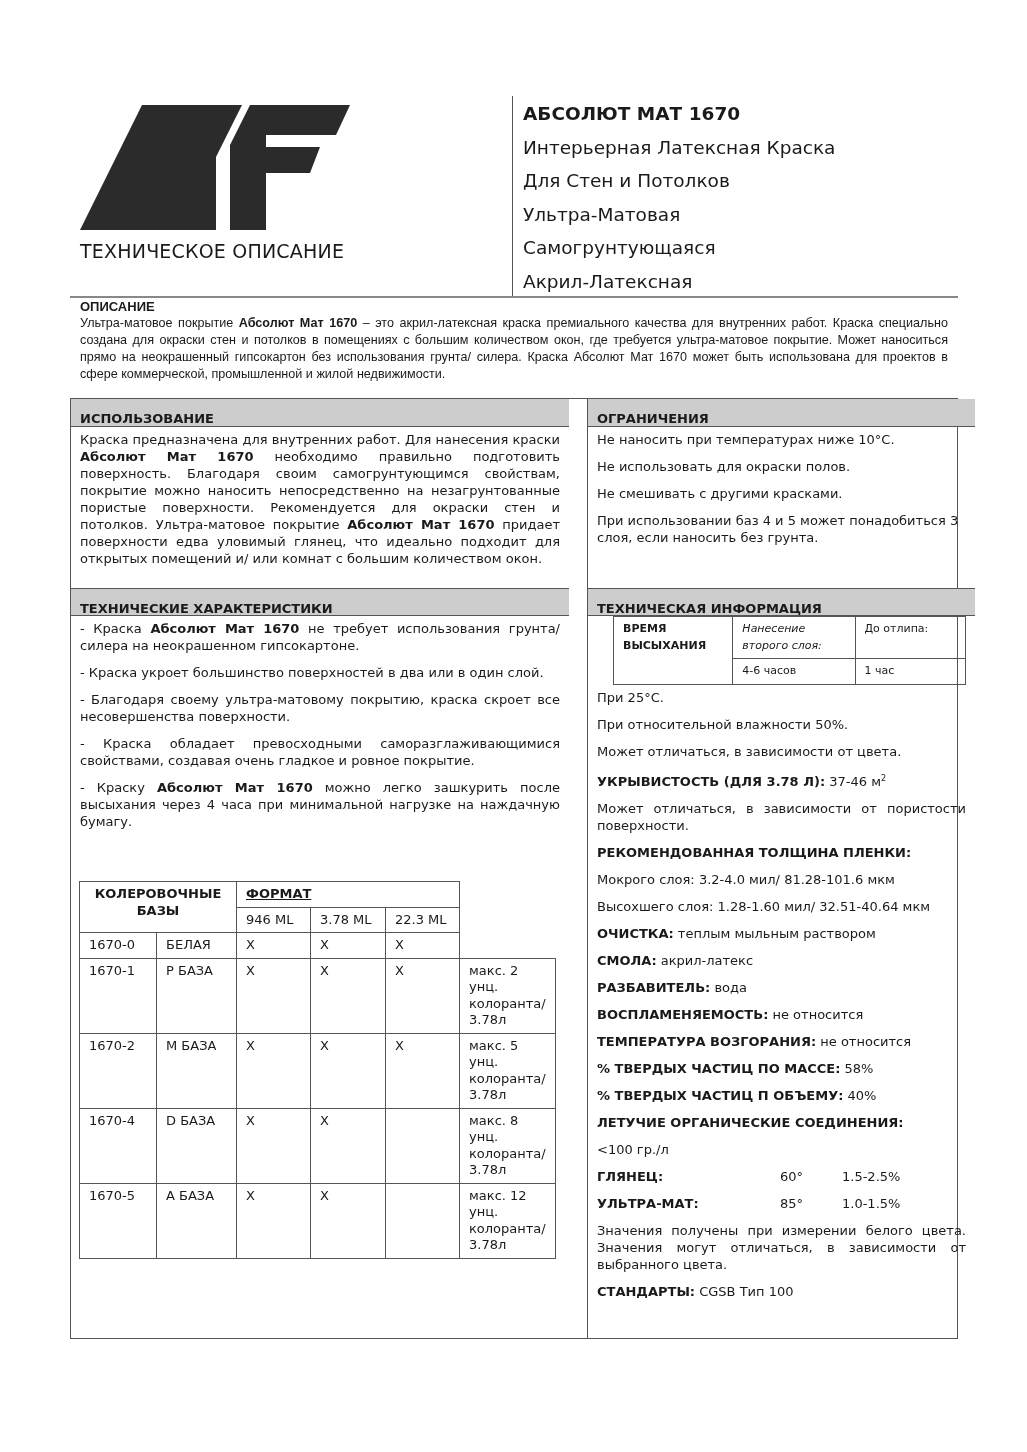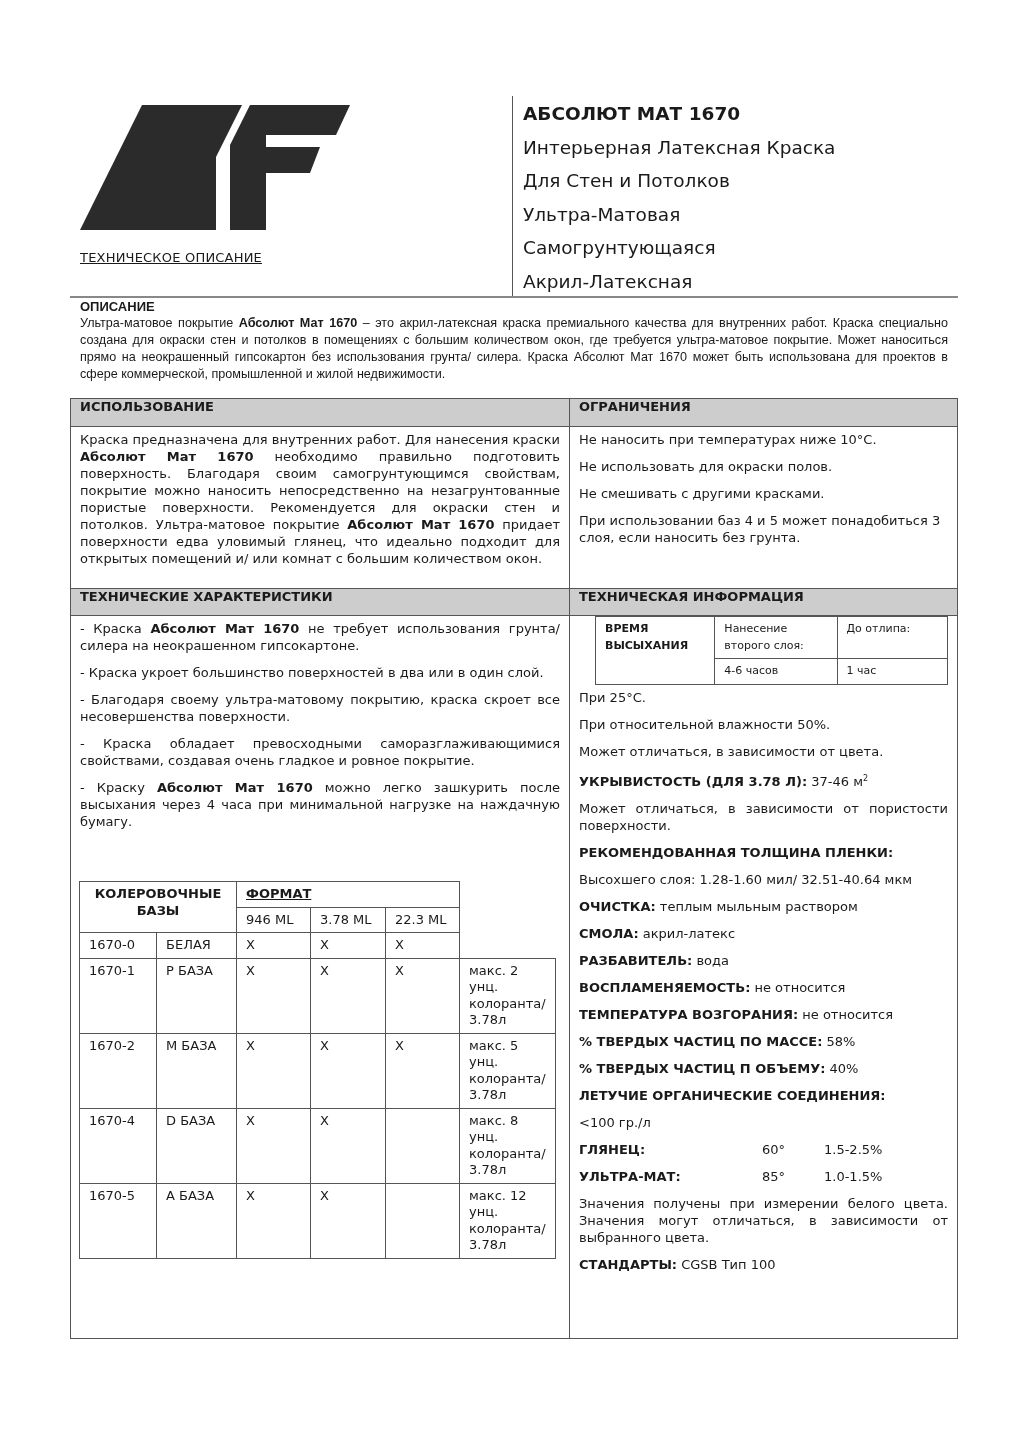--- a/index.html
+++ b/index.html
@@ -2,37 +2,37 @@
 <html><head>
 <meta charset="utf-8">
 <style>
   * { box-sizing: border-box; margin: 0; padding: 0; }
   html, body { width: 1027px; height: 1452px; background: #fff; }
   body { font-family: "DejaVu Sans", sans-serif; color: #1a1a1a; position: relative; font-size: 13px; }
   .bold { font-weight: bold; }
 
   
   #logo { position: absolute; left: 80px; top: 105px; width: 270px; height: 125px; }
-  #doc-type { position: absolute; left: 80px; top: 250px; font-size: 13px; letter-spacing: 0.2px; text-decoration: underline; }
+  #doc-type { position: absolute; left: 80px; top: 240px; font-size: 19px; letter-spacing: 0.2px; }
   #header-divider-v { position: absolute; left: 512px; top: 96px; width: 1px; height: 201px; background: #555; }
   #header-divider-h { position: absolute; left: 70px; top: 296px; width: 888px; height: 2px; background: #888; }
   #title-block { position: absolute; left: 523px; top: 97px; }
   #title-block .t { font-size: 18.5px; line-height: 33.5px; }
   #title-block .t.bold { font-size: 18.5px; }
 
   
   #desc { position: absolute; left: 80px; top: 298px; width: 868px; font-size: 12.6px; line-height: 17px; font-family: "Liberation Sans", sans-serif; }
   #desc .h { font-weight: bold; font-size: 13px; }
   #desc p { text-align: justify; }
 
   
   #main { position: absolute; left: 70px; top: 398px; width: 888px; height: 941px; border: 1px solid #555; }
   .col-l { position: absolute; left: 0; width: 498px; }
-  .col-r { position: absolute; left: 498px; width: 388px; border-left: 1px solid #555; }
-  .sec-h { height: 28px; background: #cdcdcd; border-bottom: 1px solid #555; border-top: 1px solid #555; font-weight: bold; font-size: 13px; padding: 0 9px; }
+  .col-r { position: absolute; left: 516px; width: 388px; border-left: 1px solid #555; }
+  .sec-h { height: 28px; background: #cdcdcd; border-bottom: 1px solid #555; border-top: 1px solid #555; font-weight: bold; font-size: 13px; padding: 12px 9px; }
   .sec-body { padding: 4px 9px 0 9px; font-size: 13px; line-height: 17px; text-align: justify; }
   .sec-body p { margin-bottom: 10px; }
   .lim p { margin-bottom: 10px; text-align: left; }
 
   
   #bases { position: absolute; left: 79px; top: 881px; border-collapse: collapse; font-size: 13px; }
   #bases td { border: 1px solid #555; vertical-align: top; padding: 4px 9px; line-height: 16.5px; }
   #bases td.nob { border: none; }
   #bases td.note { width: 90px; }
 
@@ -102,35 +102,36 @@
     </div>
   </div>
 
   <div class="col-r" style="top:189px; height:751px;">
     <div class="sec-h">ТЕХНИЧЕСКАЯ ИНФОРМАЦИЯ</div>
     <div class="sec-body info" style="padding-top:0;">
       <table id="dry">
         <tbody>
             <tr>
           <td rowspan="2" style="width:124px; font-weight:bold;">ВРЕМЯ ВЫСЫХАНИЯ</td>
-          <td style="width:133px;">Нанесение второго слоя:</td>
+          <td style="width:133px;font-style:italic;">Нанесение второго слоя:</td>
           <td style="width:123px;">До отлипа:</td>
         </tr>
         <tr>
           <td>4-6 часов</td>
           <td>1 час</td>
         </tr>
       </tbody>
         </table>
       <p>При 25°С.</p>
       <p>При относительной влажности 50%.</p>
       <p>Может отличаться, в зависимости от цвета.</p>
       <p><b>УКРЫВИСТОСТЬ (ДЛЯ 3.78 Л):</b><span> 37-46 м</span><sup style="font-size:8px">2</sup></p>
       <p class="j">Может отличаться, в зависимости от пористости поверхности.</p>
       <p class="bold">РЕКОМЕНДОВАННАЯ ТОЛЩИНА ПЛЕНКИ:</p>
+      <p>Мокрого слоя: 3.2-4.0 мил/ 81.28-101.6 мкм</p>
       <p>Высохшего слоя: 1.28-1.60 мил/ 32.51-40.64 мкм</p>
       <p><b>ОЧИСТКА:</b><span> теплым мыльным раствором</span></p>
       <p><b>СМОЛА:</b><span> акрил-латекс</span></p>
       <p><b>РАЗБАВИТЕЛЬ:</b><span> вода</span></p>
       <p><b>ВОСПЛАМЕНЯЕМОСТЬ:</b><span> не относится</span></p>
       <p><b>ТЕМПЕРАТУРА ВОЗГОРАНИЯ:</b><span> не относится</span></p>
       <p><b>% ТВЕРДЫХ ЧАСТИЦ ПО МАССЕ:</b><span> 58%</span></p>
       <p><b>% ТВЕРДЫХ ЧАСТИЦ П ОБЪЕМУ:</b><span> 40%</span></p>
       <p class="bold">ЛЕТУЧИЕ ОРГАНИЧЕСКИЕ СОЕДИНЕНИЯ:</p>
       <p>&lt;100 гр./л</p>

